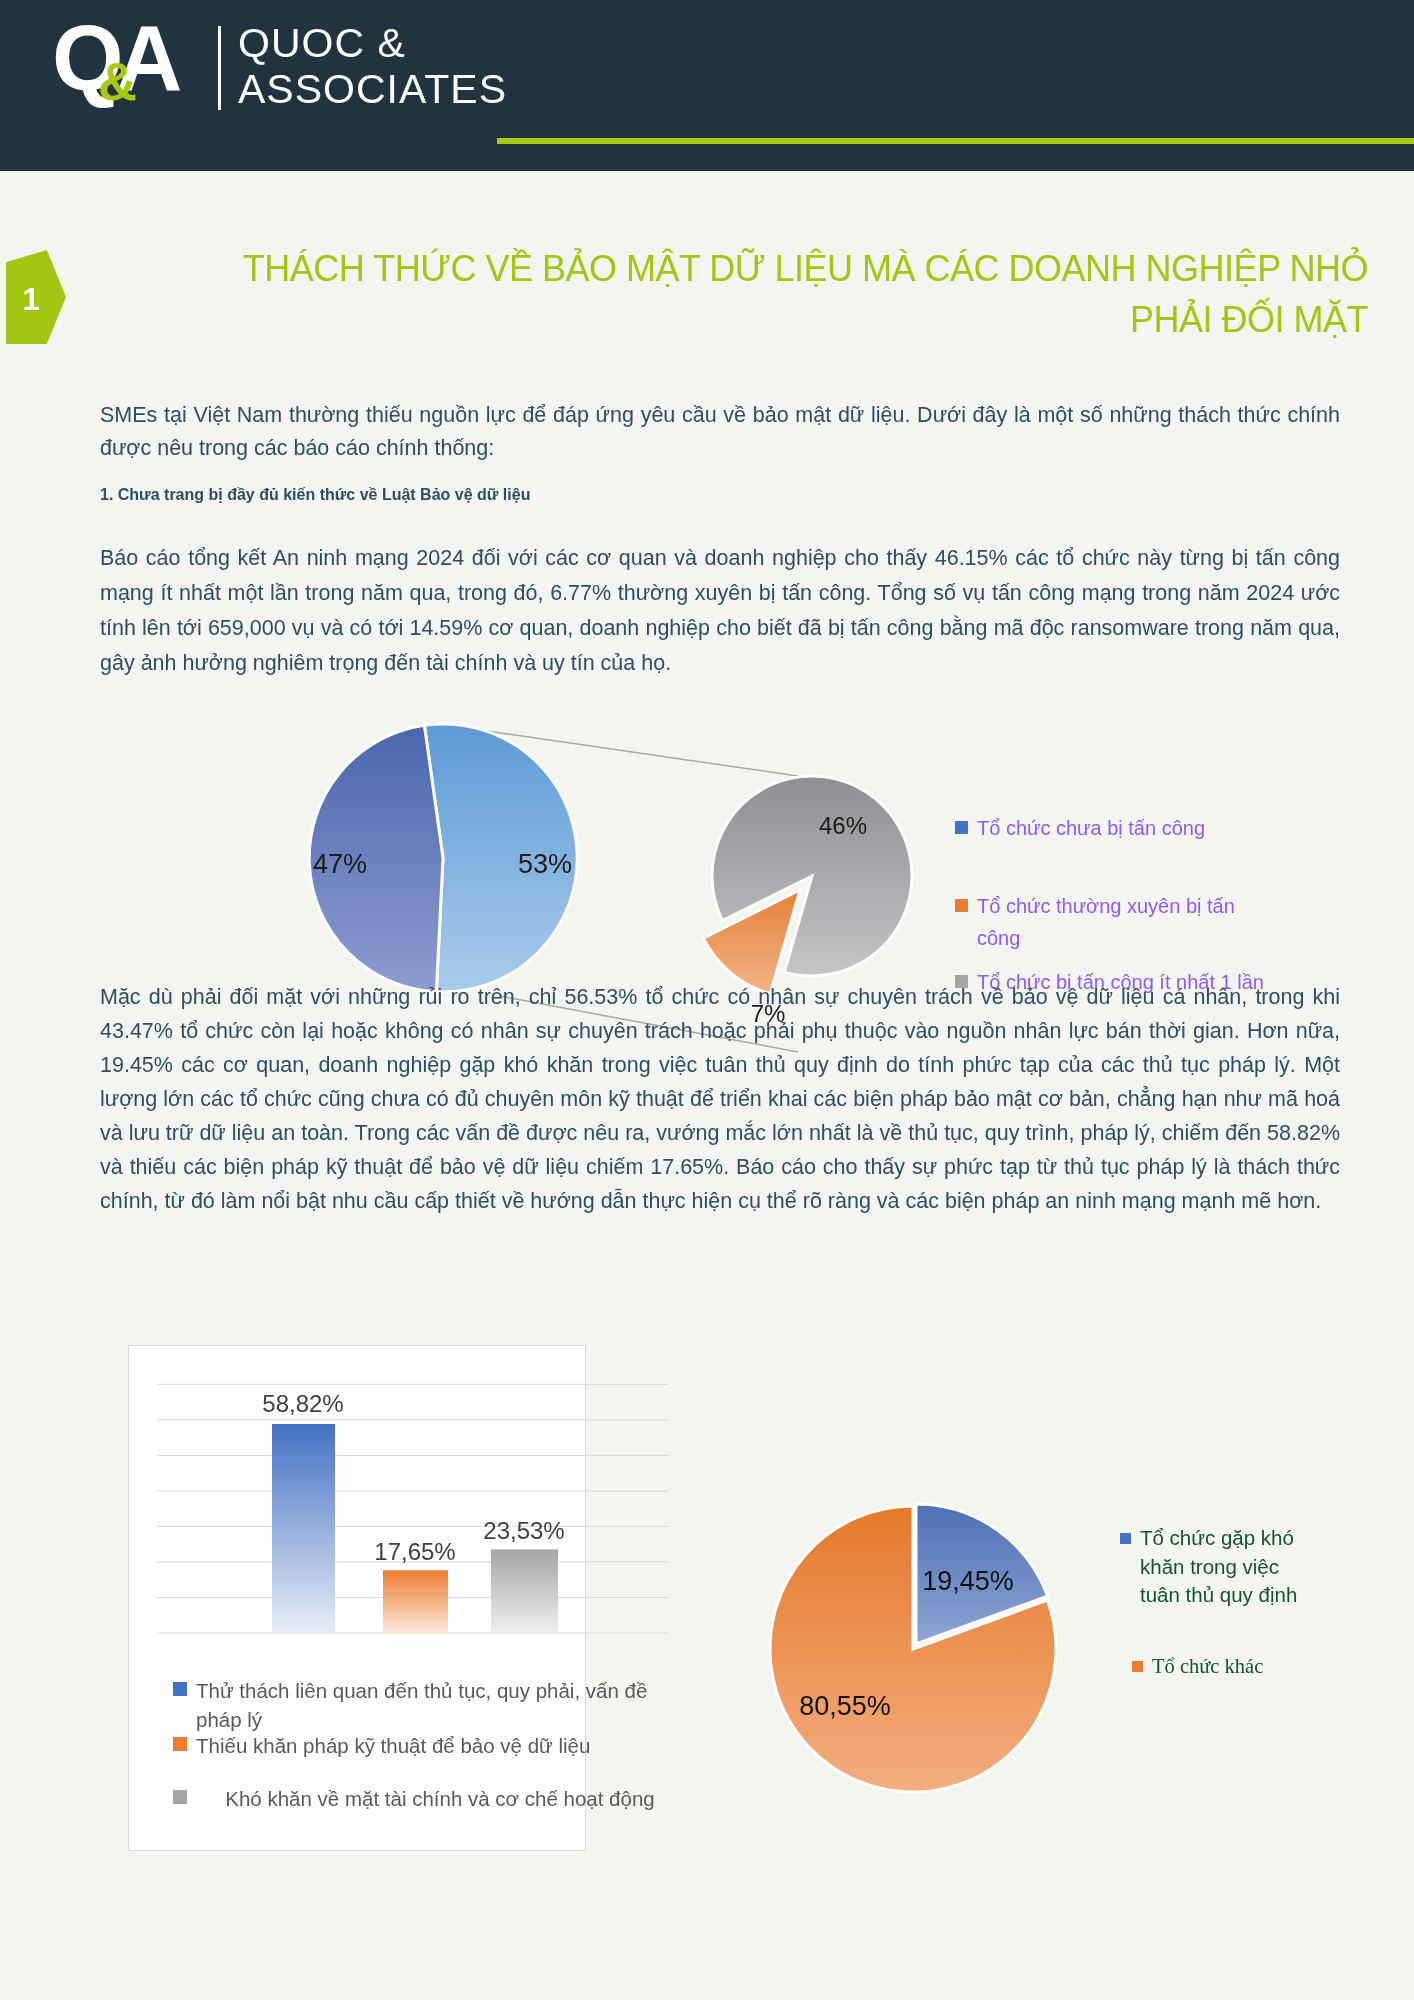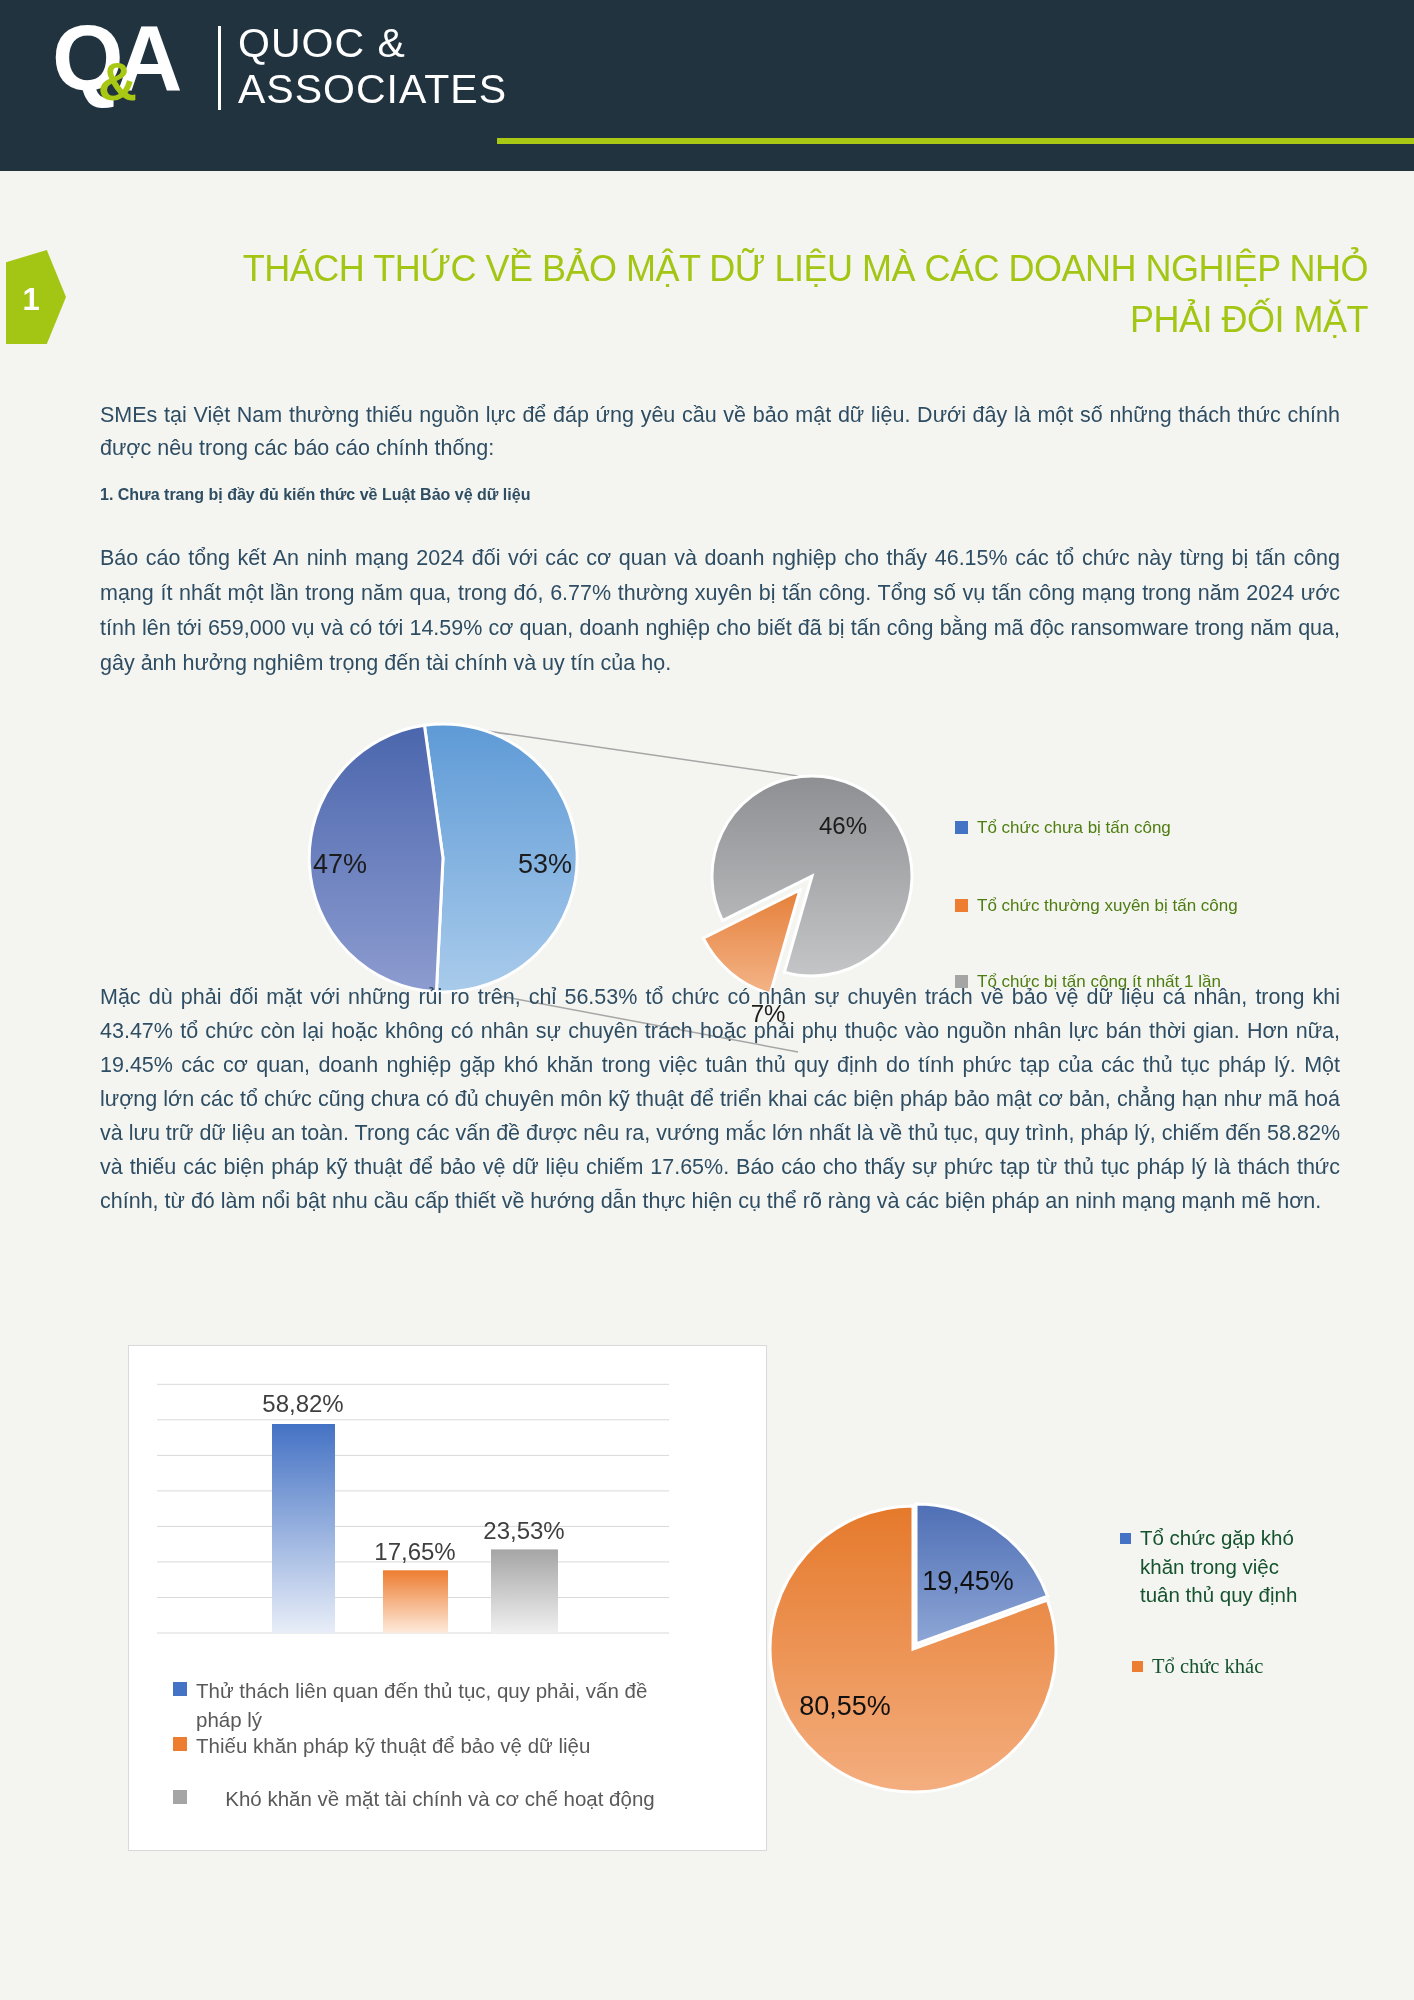--- a/index.html
+++ b/index.html
@@ -27,23 +27,23 @@
   .para{position:absolute;left:100px;width:1240px;color:#2e4d63;font-size:21.5px;text-align:justify;}
   .p-intro{top:399px;line-height:33px;}
   .p-subhead{top:486px;font-weight:bold;font-size:16px;}
   .p-body1{top:541px;line-height:35px;}
   .p-body2{top:980px;line-height:34px;}
   
   .fig-svg{position:absolute;left:0;}
   .legend-row{position:absolute;display:flex;gap:9px;}
   .legend-sq{width:13px;height:13px;flex:0 0 13px;margin-top:9px;}
   .sq-blue{background:#4472c4;} .sq-orange{background:#ed7d31;} .sq-gray{background:#a5a5a5;}
-  .legend1-text{width:305px;font-size:17px;line-height:32px;color:#4d7c0f;}
+  .legend1-text{width:305px;font-size:20px;line-height:32px;color:#8b5cf6;}
   
-  .card{position:absolute;left:128px;top:1345px;width:639px;height:506px;background:#fff;border:1px solid #d9d9d9;box-sizing:border-box;}
+  .card{position:absolute;left:128px;top:1345px;width:458px;height:506px;background:#fff;border:1px solid #d9d9d9;box-sizing:border-box;}
   .card-legend-row{position:absolute;display:flex;gap:9px;left:44px;}
   .card-legend-row .legend-sq{width:14px;height:14px;flex:0 0 14px;margin-top:6px;}
   .card-legend-text{width:488px;font-size:20.5px;line-height:29px;color:#595959;}
   .legend3-text{width:180px;font-size:20.5px;line-height:28.5px;color:#14532d;}
   svg text{font-family:"Liberation Sans","DejaVu Sans",sans-serif;}
 </style>
 </head>
 <body>
 
 <div id="page">

